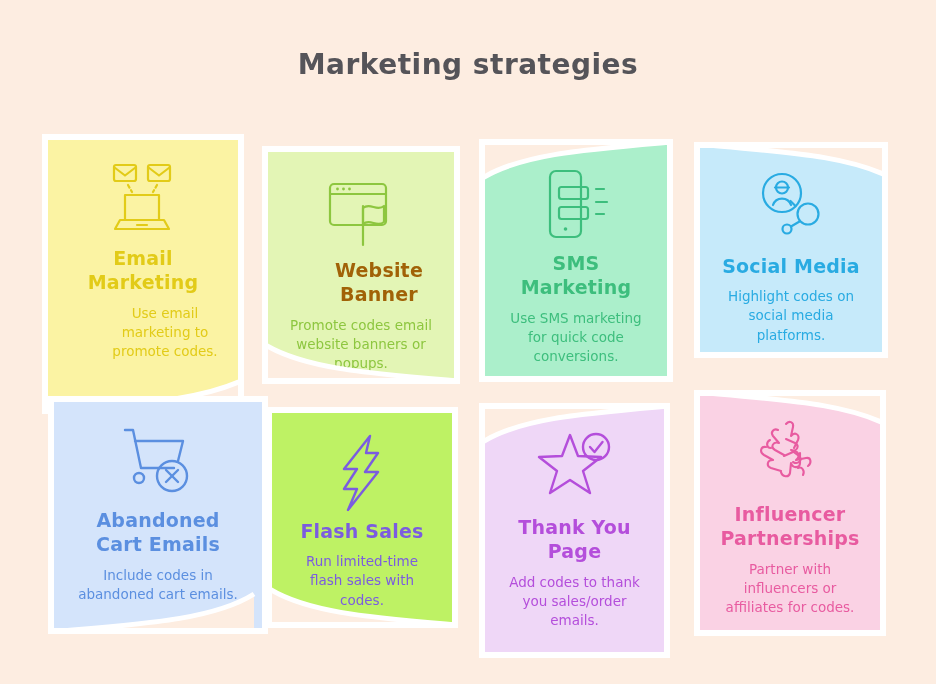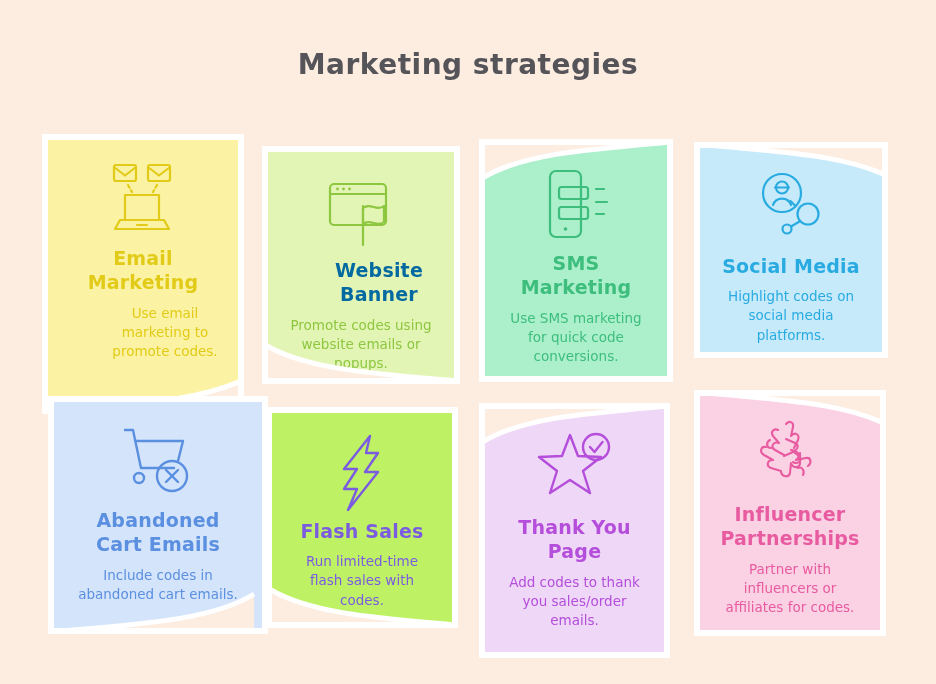--- a/index.html
+++ b/index.html
@@ -133,22 +133,22 @@
       <svg viewBox="0 0 84 84" fill="none" stroke="currentColor" stroke-width="2.2" stroke-linecap="round" stroke-linejoin="round">
         <path d="M15 14 h48 a4 4 0 0 1 4 4 v33 a4 4 0 0 1 -4 4 h-48 a4 4 0 0 1 -4 -4 v-33 a4 4 0 0 1 4 -4 z"></path>
         <path d="M11 24 h56"></path>
         <circle cx="18.5" cy="19" r="1.4" fill="currentColor" stroke="none"></circle>
         <circle cx="24.5" cy="19" r="1.4" fill="currentColor" stroke="none"></circle>
         <circle cx="30.5" cy="19" r="1.4" fill="currentColor" stroke="none"></circle>
         <path d="M44 75 V36"></path>
         <path d="M44 38 c7 -6 14 4 21 -2 v16 c-7 6 -14 -4 -21 2 z" fill="none"></path>
       </svg>
           </div>
-          <div class="card-title" style="color: #0369a1; margin-left: 36px;">Website<br>Banner</div>
-          <div class="card-desc" style="color: rgb(141, 198, 63);">Promote codes using website emails or popups.</div>
+          <div class="card-title" style="color: #a16207; margin-left: 36px;">Website<br>Banner</div>
+          <div class="card-desc" style="color: rgb(141, 198, 63);">Promote codes email website banners or popups.</div>
         </div>
         <div class="curl" style="left: -4px; width: 206px; bottom: -6px;">
           <svg width="206" height="40" viewBox="0 0 206 40">
       <path d="M206 38 C 113.30000000000001 30, 41.2 26, 0 0 L 0 40 L 206 40 Z" fill="#FDEDE1"></path>
       <path d="M206 38 C 113.30000000000001 30, 41.2 26, 0 0" fill="none" stroke="#FFFFFF" stroke-width="5"></path>
     </svg>
         </div>
       </div>
       <div class="card" style="left: 479px; top: 139px; width: 194px; height: 243px; background: rgb(171, 239, 203);">
         <div class="card-inner">

